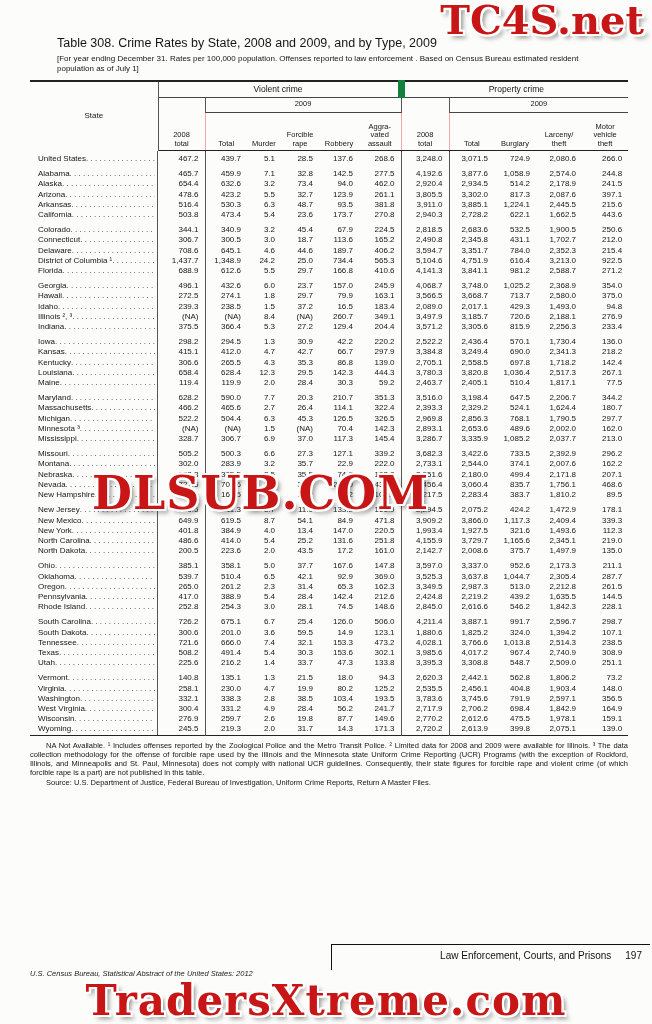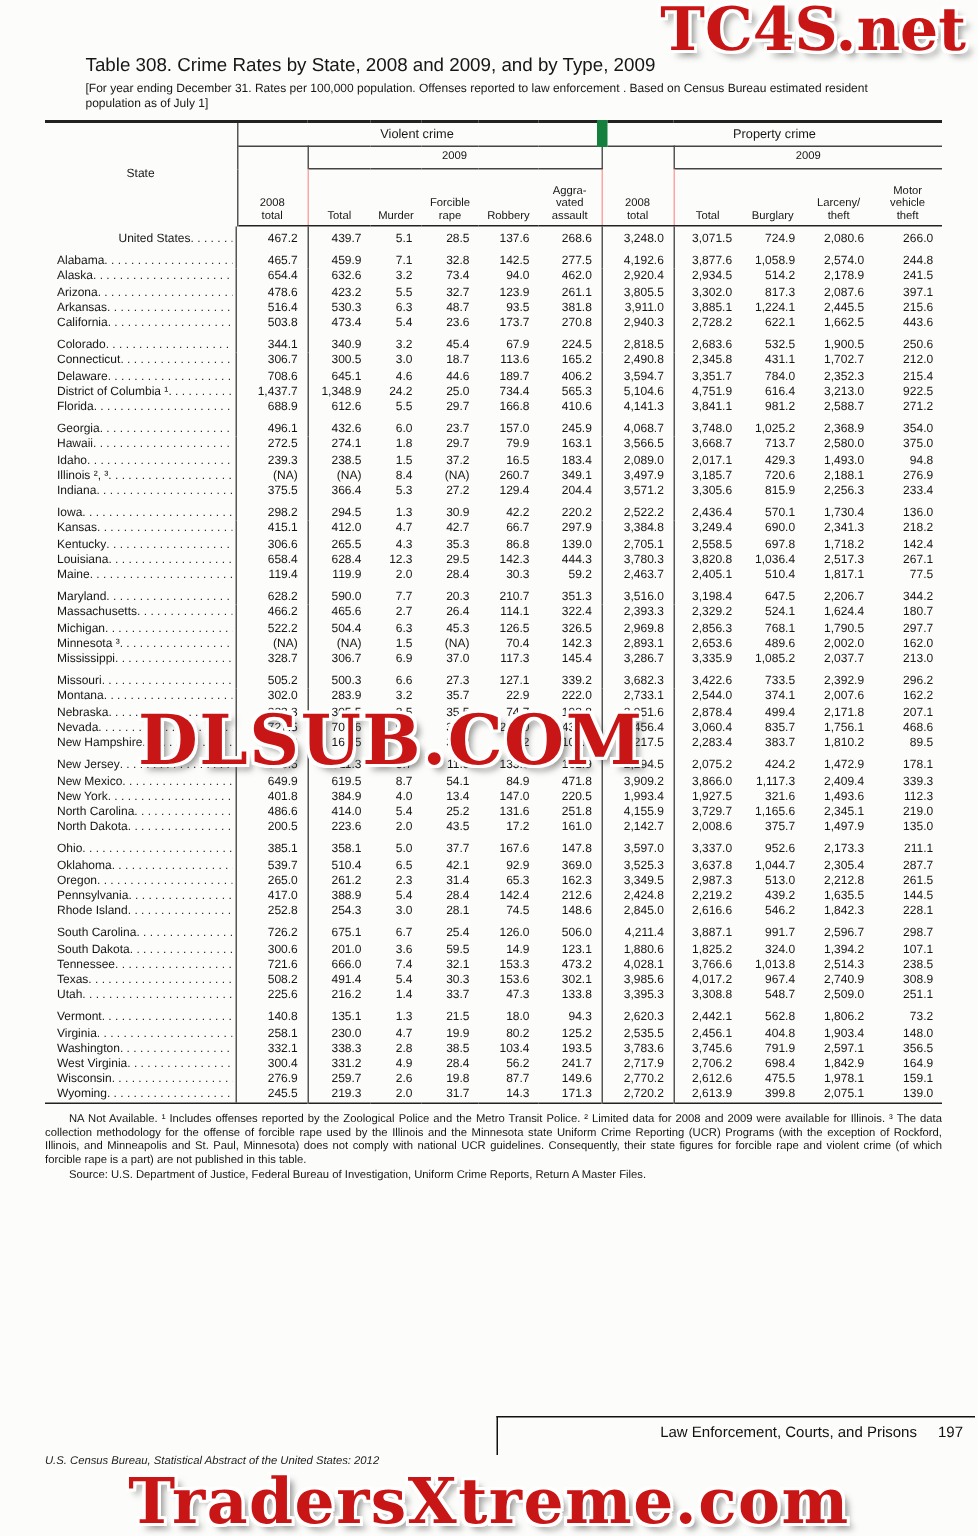--- a/index.html
+++ b/index.html
@@ -30,21 +30,21 @@
   tr.labels th.vline { border-right:1px solid #fca5a5; }
 
   tbody td { font-size:8px; line-height:10.2px; padding:0; white-space:nowrap; }
   tbody td.num { text-align:right; padding-right:6px; }
   tbody td.vline { border-right:1px solid #555; }
   td.state-cell { display:flex; padding-left:8px; padding-right:2px; border-right:1px solid #555; }
   td.state-cell .sname { white-space:nowrap; }
   td.state-cell .leader { flex:1; overflow:hidden; white-space:nowrap; color:#222; }
   td.state-cell .leader::before { content:" . . . . . . . . . . . . . . . . . . . . . . . . . . . . ."; }
   tr.group-start td { padding-top:5px; }
-  tr.first-row td { padding-top:3px;margin-left:41px; }
+  tr.first-row td { padding-top:3px; }
 
   .notes { margin-top:5px; font-size:7.5px; line-height:9.3px; text-align:justify; }
   .notes p { margin:0; text-indent:16px; }
 
   .footer-box {
     position:absolute; top:944px; right:2px; width:300px;
     border-top:1.5px solid #111; border-left:1.5px solid #111;
     padding:5px 8px 9px 10px; text-align:right; font-size:10px; color:#111;
   }
   .footer-box .pageno { margin-left:14px; }
@@ -604,21 +604,21 @@
             <span class="sname">Nebraska</span>
             <span class="leader"></span>
           </td>
           <td class="num vline">323.3</td>
           <td class="num">305.5</td>
           <td class="num">2.5</td>
           <td class="num">35.5</td>
           <td class="num">74.7</td>
           <td class="num vline">192.8</td>
           <td class="num vline">2,951.6</td>
-          <td class="num">2,878.4</td>
+          <td class="num">2,180.0</td>
           <td class="num">499.4</td>
           <td class="num">2,171.8</td>
           <td class="num">207.1</td>
         </tr>
         <tr>
           <td class="state-cell">
             <span class="sname">Nevada</span>
             <span class="leader"></span>
           </td>
           <td class="num vline">727.5</td>

